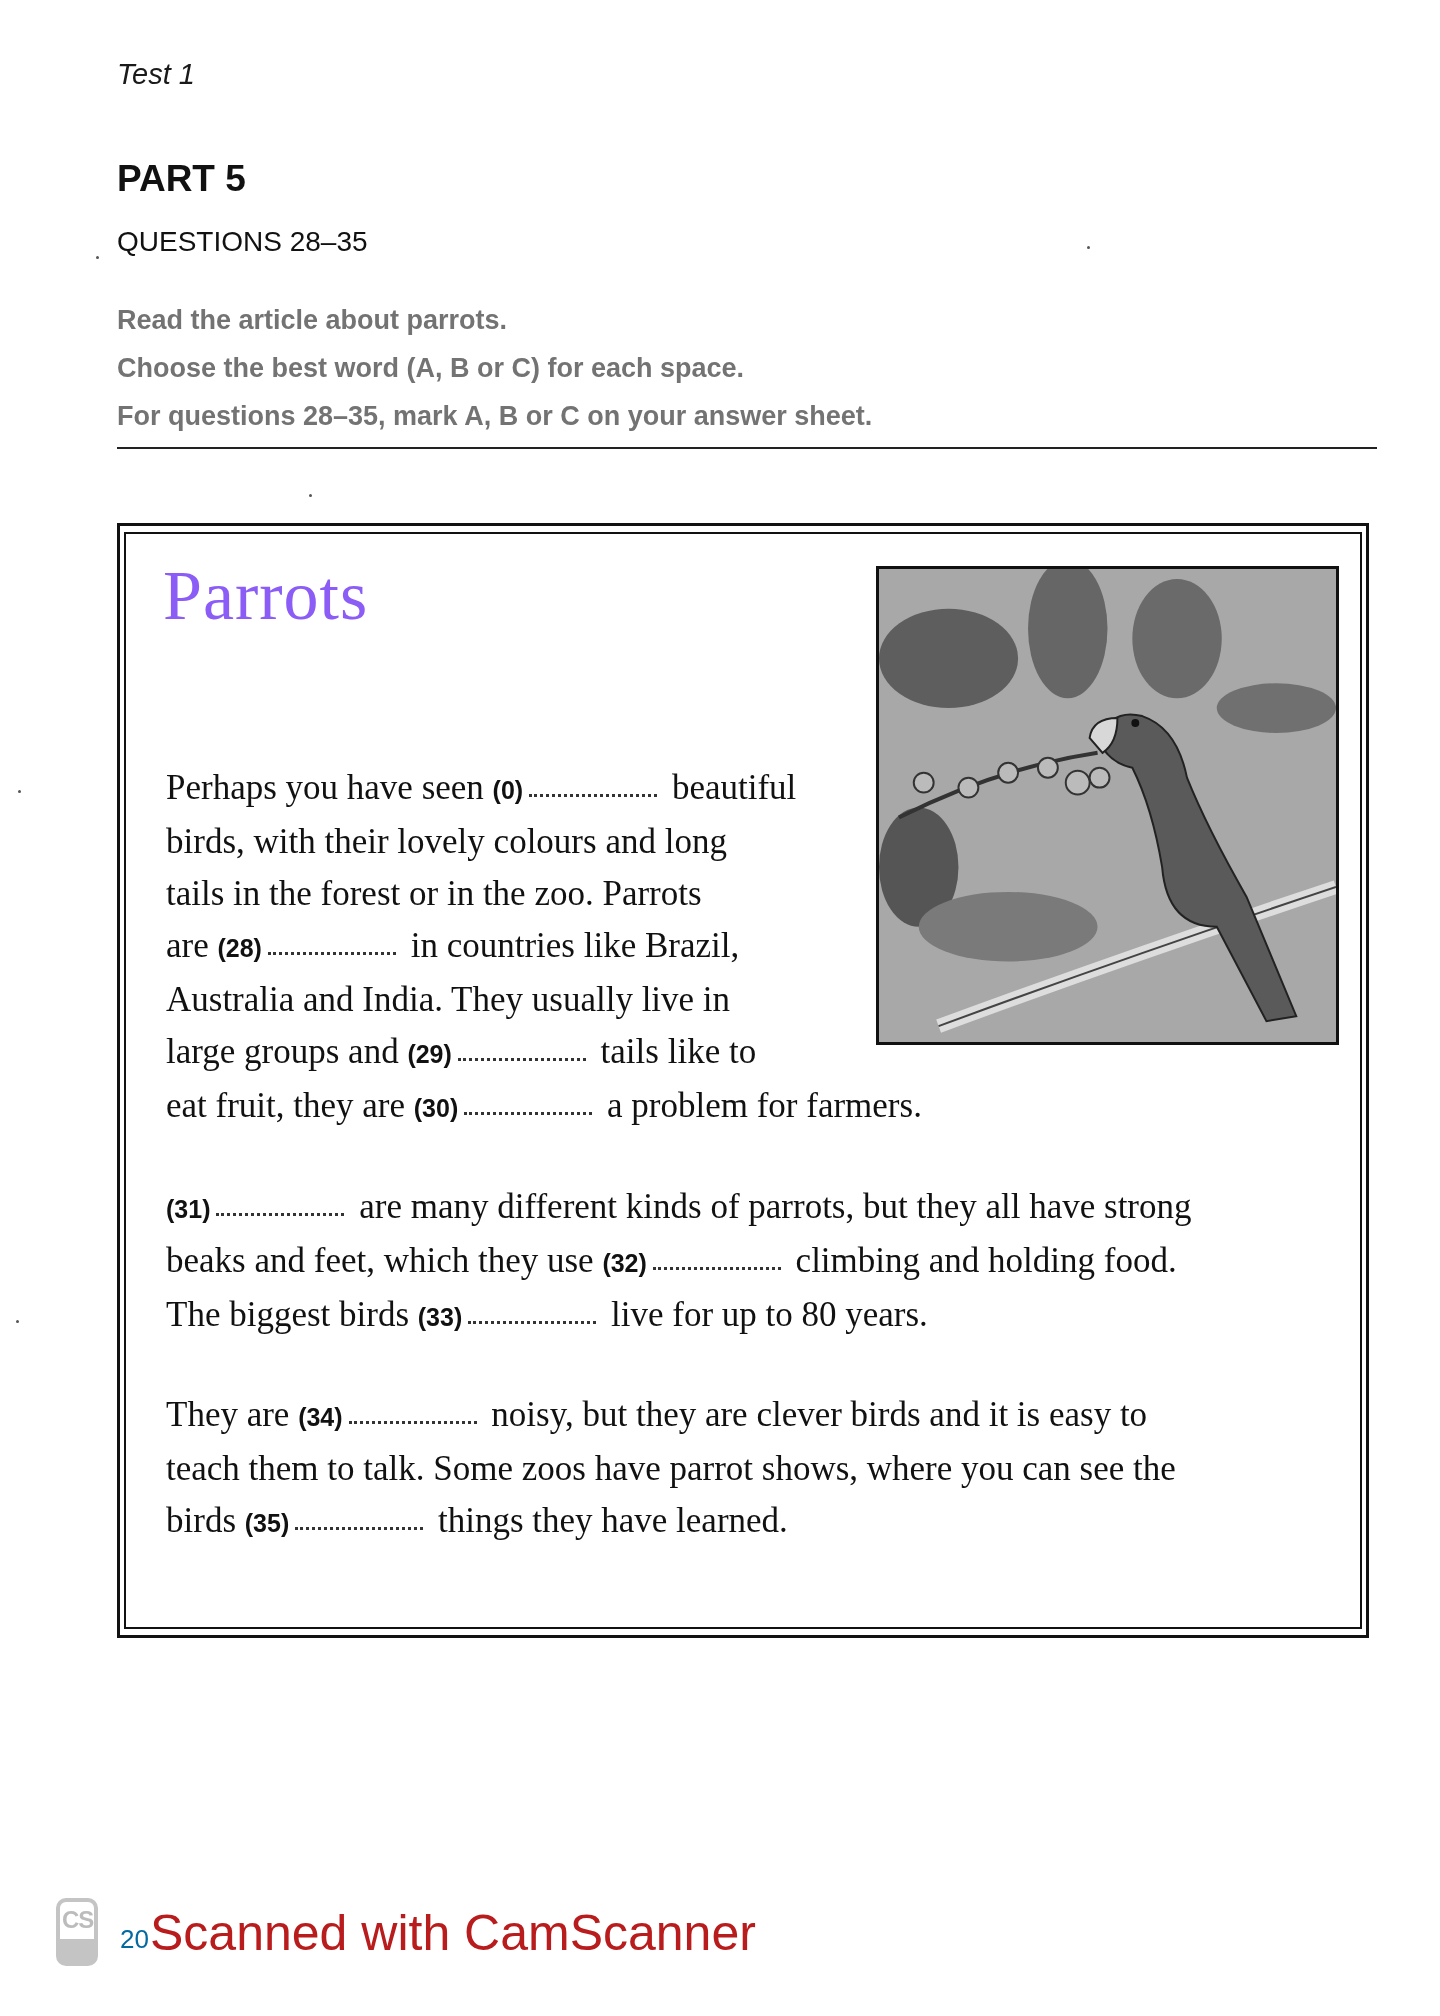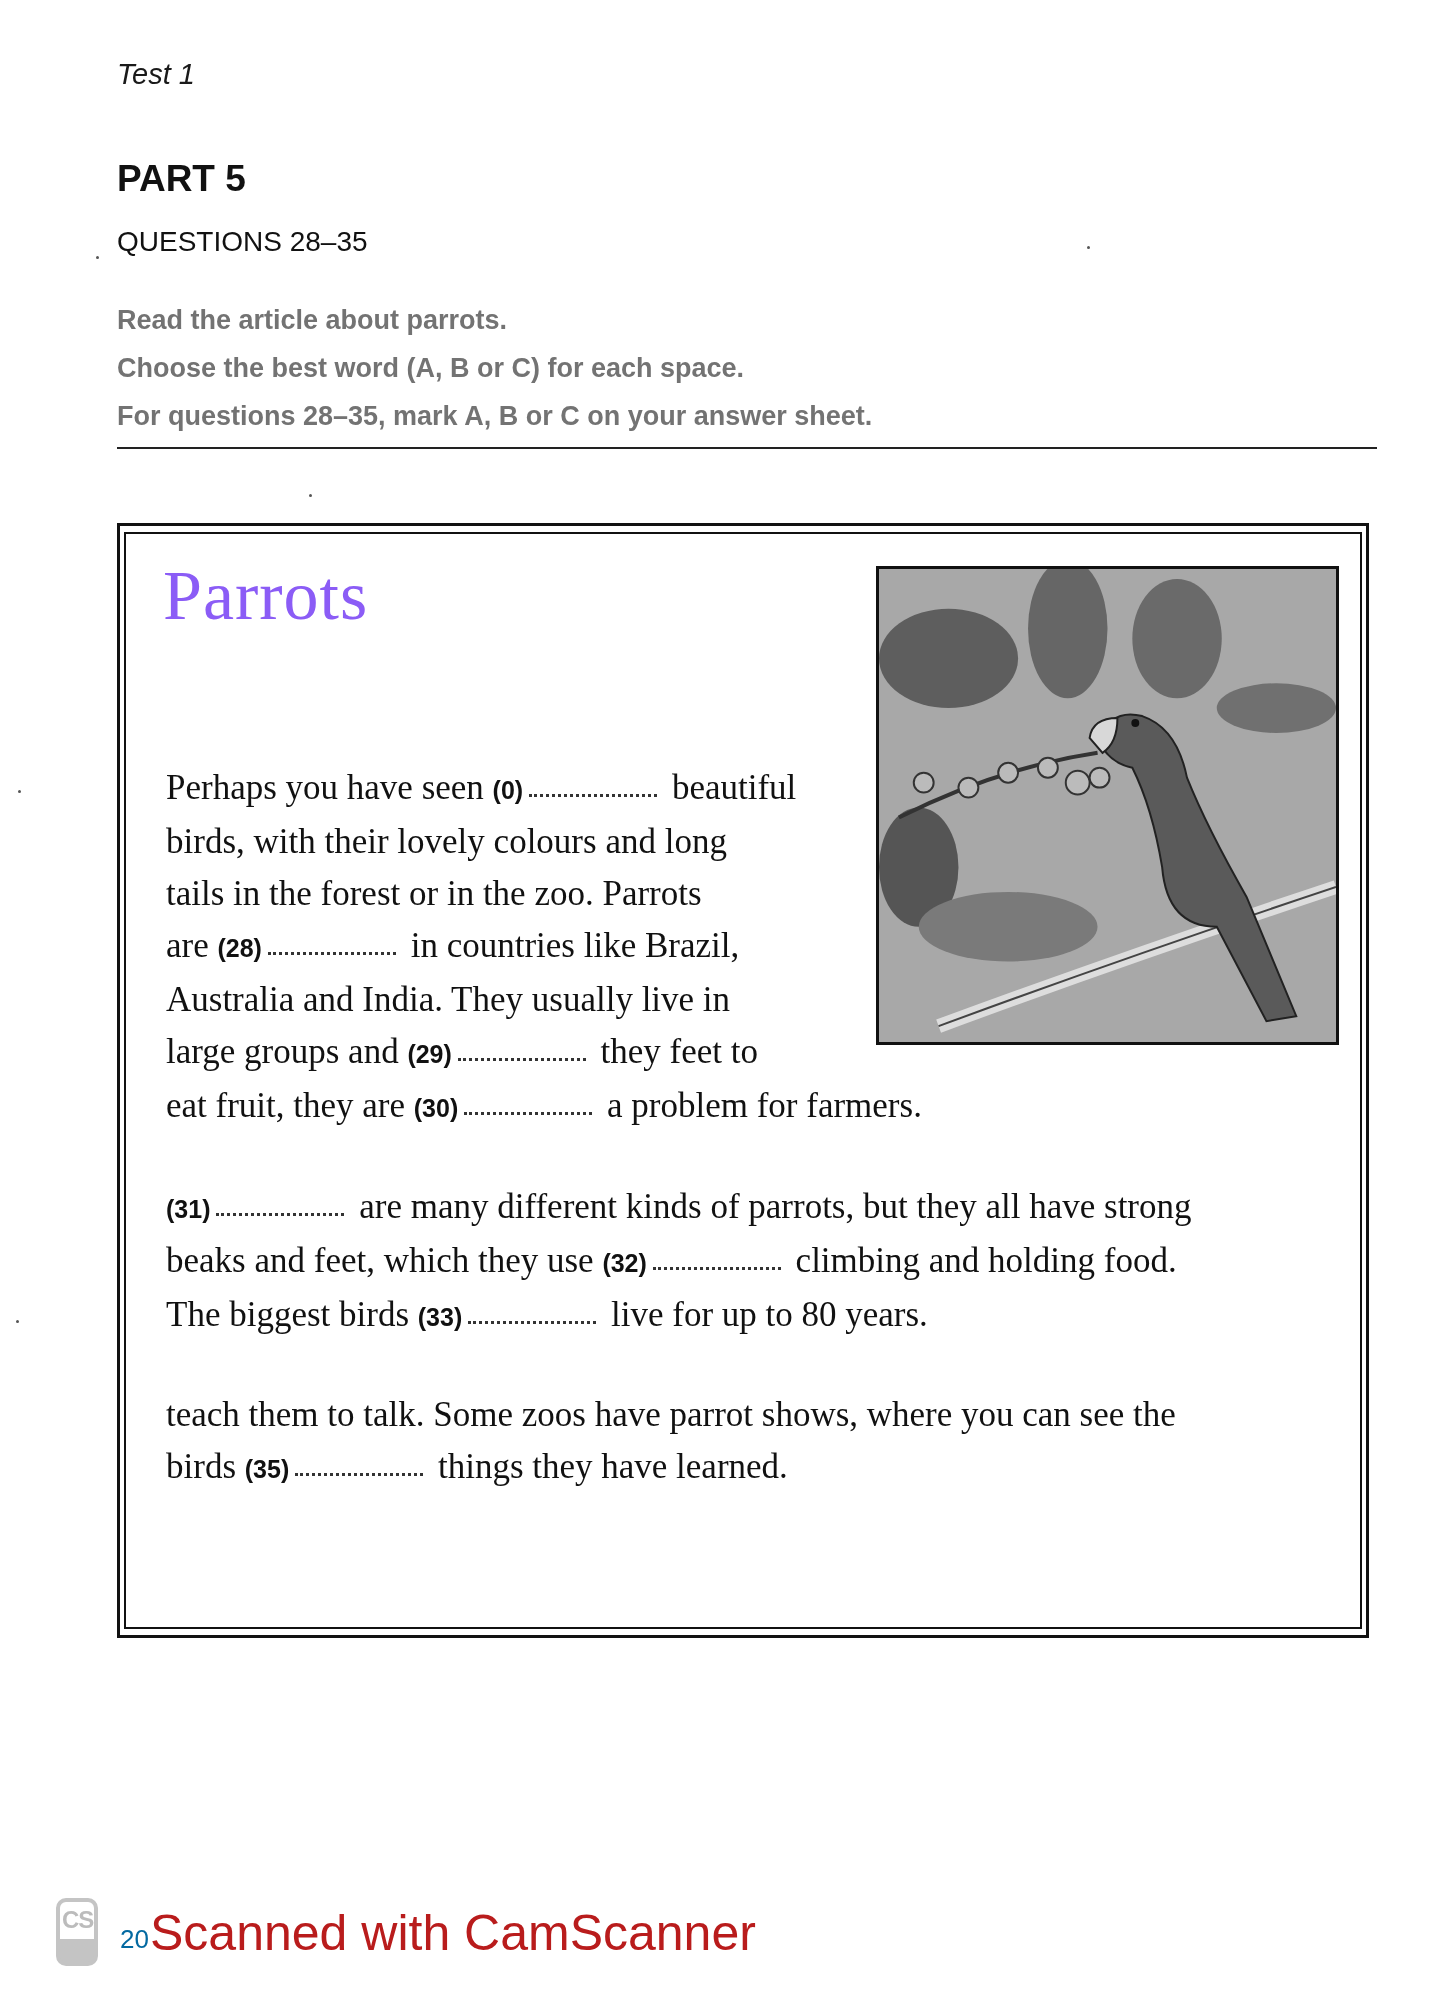--- a/index.html
+++ b/index.html
@@ -130,29 +130,30 @@
     <circle cx="258" cy="155" r="4" fill="#111"></circle>
   </svg>
 </div>
 
 <div class="para p1">
     <div class="line"><span>Perhaps you have seen </span><span class="qnum">(0)</span><span class="gap"></span><span> beautiful</span></div>
     <div class="line">birds, with their lovely colours and long</div>
     <div class="line">tails in the forest or in the zoo. Parrots</div>
     <div class="line"><span>are </span><span class="qnum">(28)</span><span class="gap"></span><span> in countries like Brazil,</span></div>
     <div class="line">Australia and India. They usually live in</div>
-    <div class="line"><span>large groups and </span><span class="qnum">(29)</span><span class="gap"></span><span> they feet to</span></div>
+    <div class="line"><span>large groups and </span><span class="qnum">(29)</span><span class="gap"></span><span> tails like to</span></div>
     <div class="line"><span>eat fruit, they are </span><span class="qnum">(30)</span><span class="gap"></span><span> a problem for farmers.</span></div>
   </div>
 <div class="para p2">
     <div class="line"><span></span><span class="qnum">(31)</span><span class="gap"></span><span> are many different kinds of parrots, but they all have strong</span></div>
     <div class="line"><span>beaks and feet, which they use </span><span class="qnum">(32)</span><span class="gap"></span><span> climbing and holding food.</span></div>
     <div class="line"><span>The biggest birds </span><span class="qnum">(33)</span><span class="gap"></span><span> live for up to 80 years.</span></div>
   </div>
 <div class="para p3">
+    <div class="line"><span>They are </span><span class="qnum">(34)</span><span class="gap"></span><span> noisy, but they are clever birds and it is easy to</span></div>
     <div class="line">teach them to talk. Some zoos have parrot shows, where you can see the</div>
     <div class="line"><span>birds </span><span class="qnum">(35)</span><span class="gap"></span><span> things they have learned.</span></div>
   </div>
 
 <span class="speck" style="left:96px;top:256px"></span>
 <span class="speck" style="left:1087px;top:246px"></span>
 <span class="speck" style="left:309px;top:494px"></span>
 <span class="speck" style="left:18px;top:790px"></span>
 <span class="speck" style="left:16px;top:1320px"></span>
 

